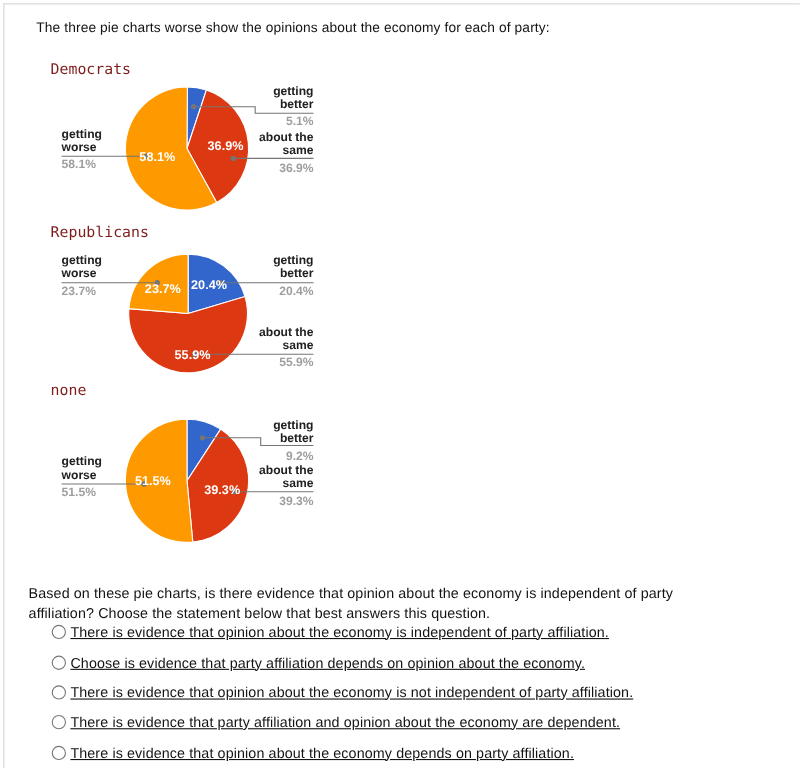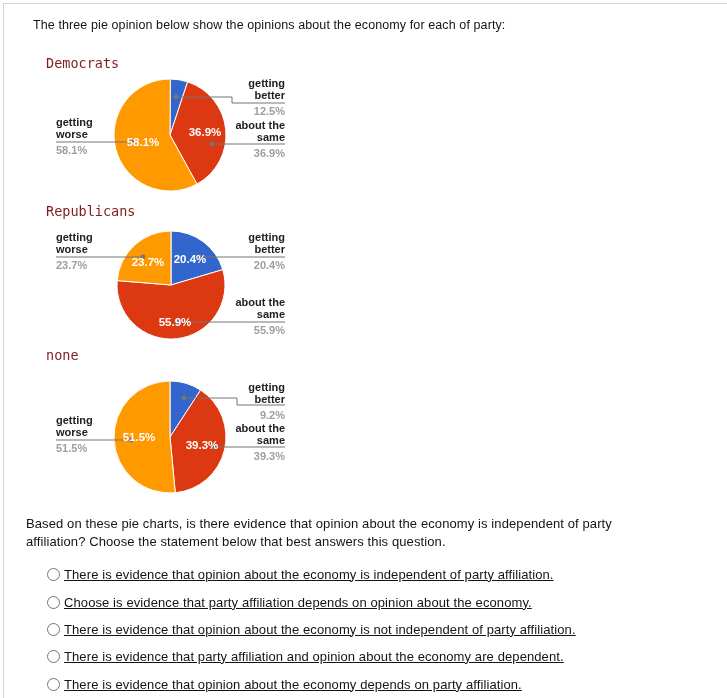--- a/index.html
+++ b/index.html
@@ -20,58 +20,58 @@
     position:absolute;left:46px;font-size:13.5px;line-height:15px;
     font-family:"DejaVu Sans Mono", monospace;color:#7f1d1d;
   }
   .pie-svg{position:absolute;left:40px;overflow:visible;}
   .ext{position:absolute;font-size:11px;line-height:12px;width:72px;font-weight:bold;}
   .ext.r{right:442px;text-align:right;}
   .ext.l{left:56px;text-align:left;}
   .ext .cat{color:#212121;}
   .ext .pct{color:#9e9e9e;margin-top:4px;}
   .question{
-    position:absolute;left:26px;top:515px;width:648px;
+    position:absolute;left:26px;top:531px;width:648px;
     font-size:13px;line-height:18px;color:#141414;letter-spacing:0.1px;
   }
   .option{
     position:absolute;left:47px;height:14px;display:flex;align-items:center;gap:4px;
     cursor:pointer;
   }
   .radio{
     width:13px;height:13px;border:1px solid #757575;border-radius:50%;
     box-sizing:border-box;background:#ffffff;flex:0 0 auto;
   }
   .option-text{font-size:13px;color:#141414;letter-spacing:0.1px;white-space:nowrap;text-decoration:underline;}
 </style>
 </head>
 <body>
 
 <div class="page-frame"></div>
 
-<div class="intro">The three pie opinion below show the opinions about the economy for each of party:</div>
+<div class="intro">The three pie charts worse show the opinions about the economy for each of party:</div>
 
 <div class="chart-title" style="top:56px">Democrats</div>
 <svg id="pie-0" class="pie-svg" style="top:75px" width="300" height="125">
     <path d="M 130 60 L 130.00 4.00 A 56 56 0 0 1 147.64 6.85 Z" fill="#3366CC" stroke="#ffffff" stroke-width="1"></path>
     <path d="M 130 60 L 147.64 6.85 A 56 56 0 0 1 156.98 109.07 Z" fill="#DC3912" stroke="#ffffff" stroke-width="1"></path>
     <path d="M 130 60 L 156.98 109.07 A 56 56 0 1 1 130.35 4.00 Z" fill="#FF9900" stroke="#ffffff" stroke-width="1"></path>
     <polyline points="136,22 192,22 192,28 245,28" fill="none" stroke="#757575" stroke-width="1"></polyline>
     <circle cx="136" cy="22" r="2.4" fill="#757575"></circle>
     <polyline points="172,69 245,69" fill="none" stroke="#757575" stroke-width="1"></polyline>
     <circle cx="172" cy="69" r="2.4" fill="#757575"></circle>
     <polyline points="16,67 93,67" fill="none" stroke="#757575" stroke-width="1"></polyline>
     <circle cx="93" cy="67" r="2.4" fill="#757575"></circle>
     <text x="165" y="61" text-anchor="middle" fill="#ffffff" font-size="11.5" font-weight="bold" font-family="&quot;Liberation Sans&quot;, sans-serif">36.9%</text>
     <text x="103" y="71" text-anchor="middle" fill="#ffffff" font-size="11.5" font-weight="bold" font-family="&quot;Liberation Sans&quot;, sans-serif">58.1%</text>
   </svg>
 <div class="ext r" style="top:77px">
   <div class="cat">getting</div>
   <div class="cat">better</div>
-  <div class="pct">12.5%</div>
+  <div class="pct">5.1%</div>
 </div>
 <div class="ext r" style="top:119px">
   <div class="cat">about the</div>
   <div class="cat">same</div>
   <div class="pct">36.9%</div>
 </div>
 <div class="ext l" style="top:116px">
   <div class="cat">getting</div>
   <div class="cat">worse</div>
   <div class="pct">58.1%</div>

